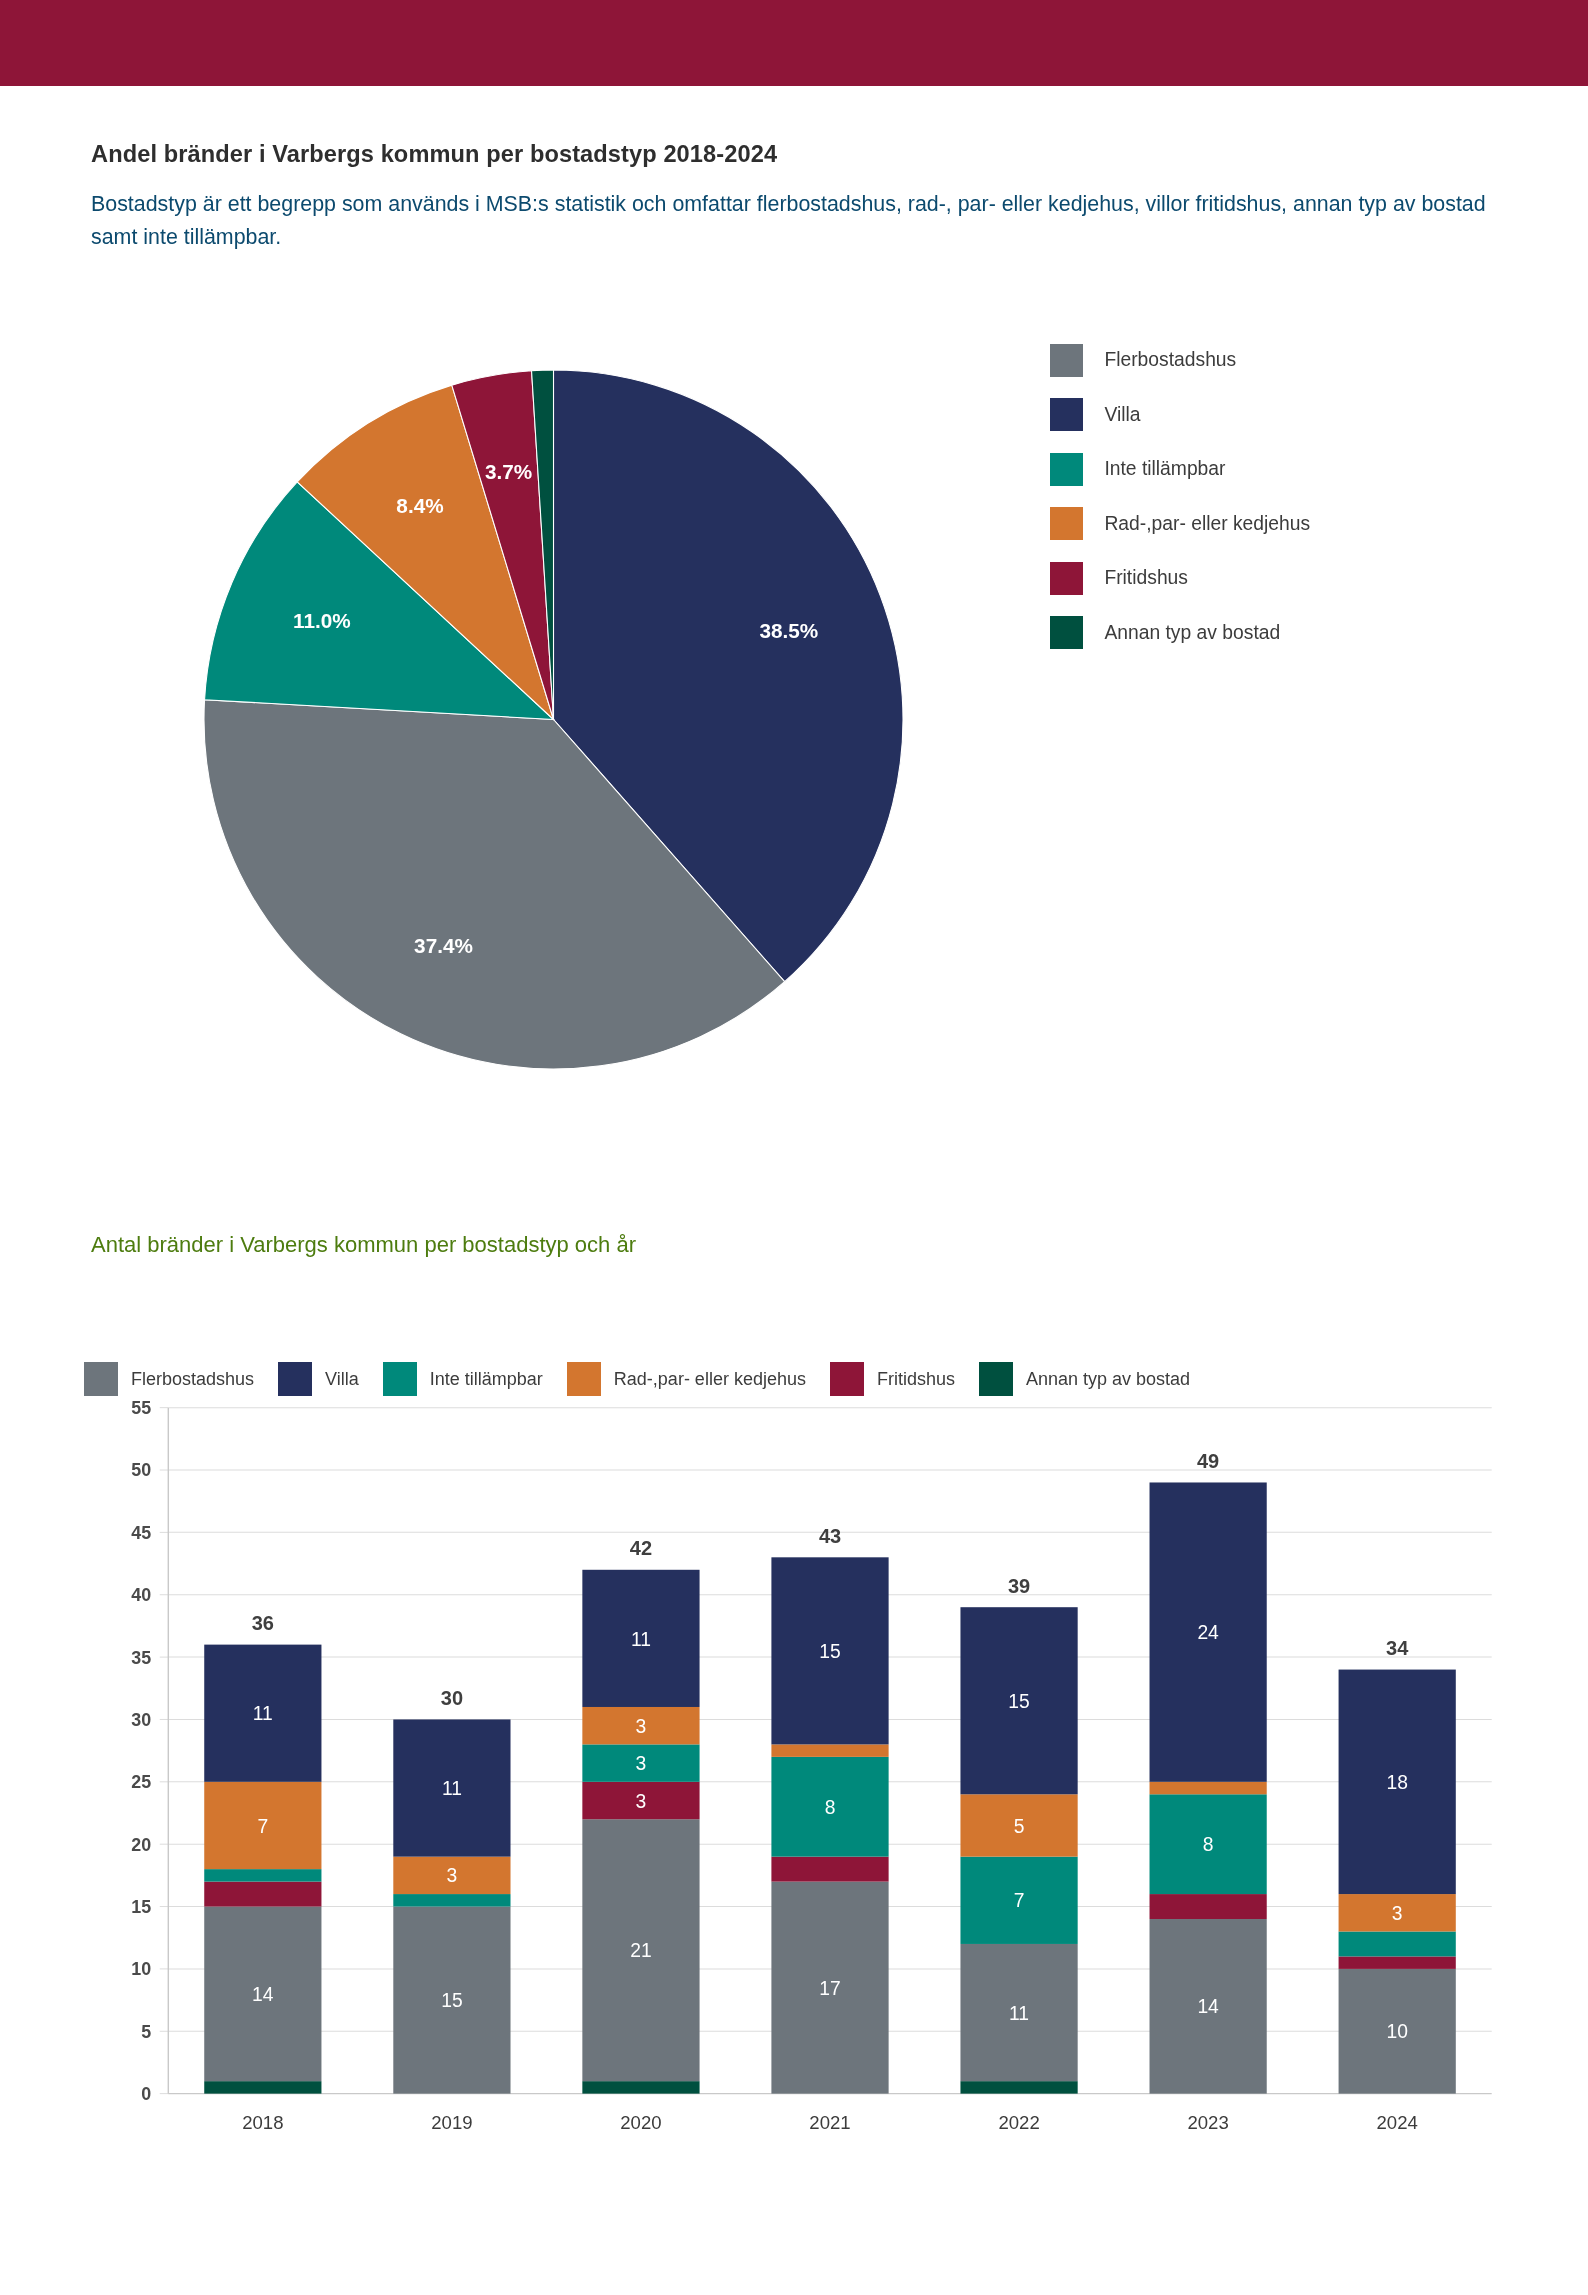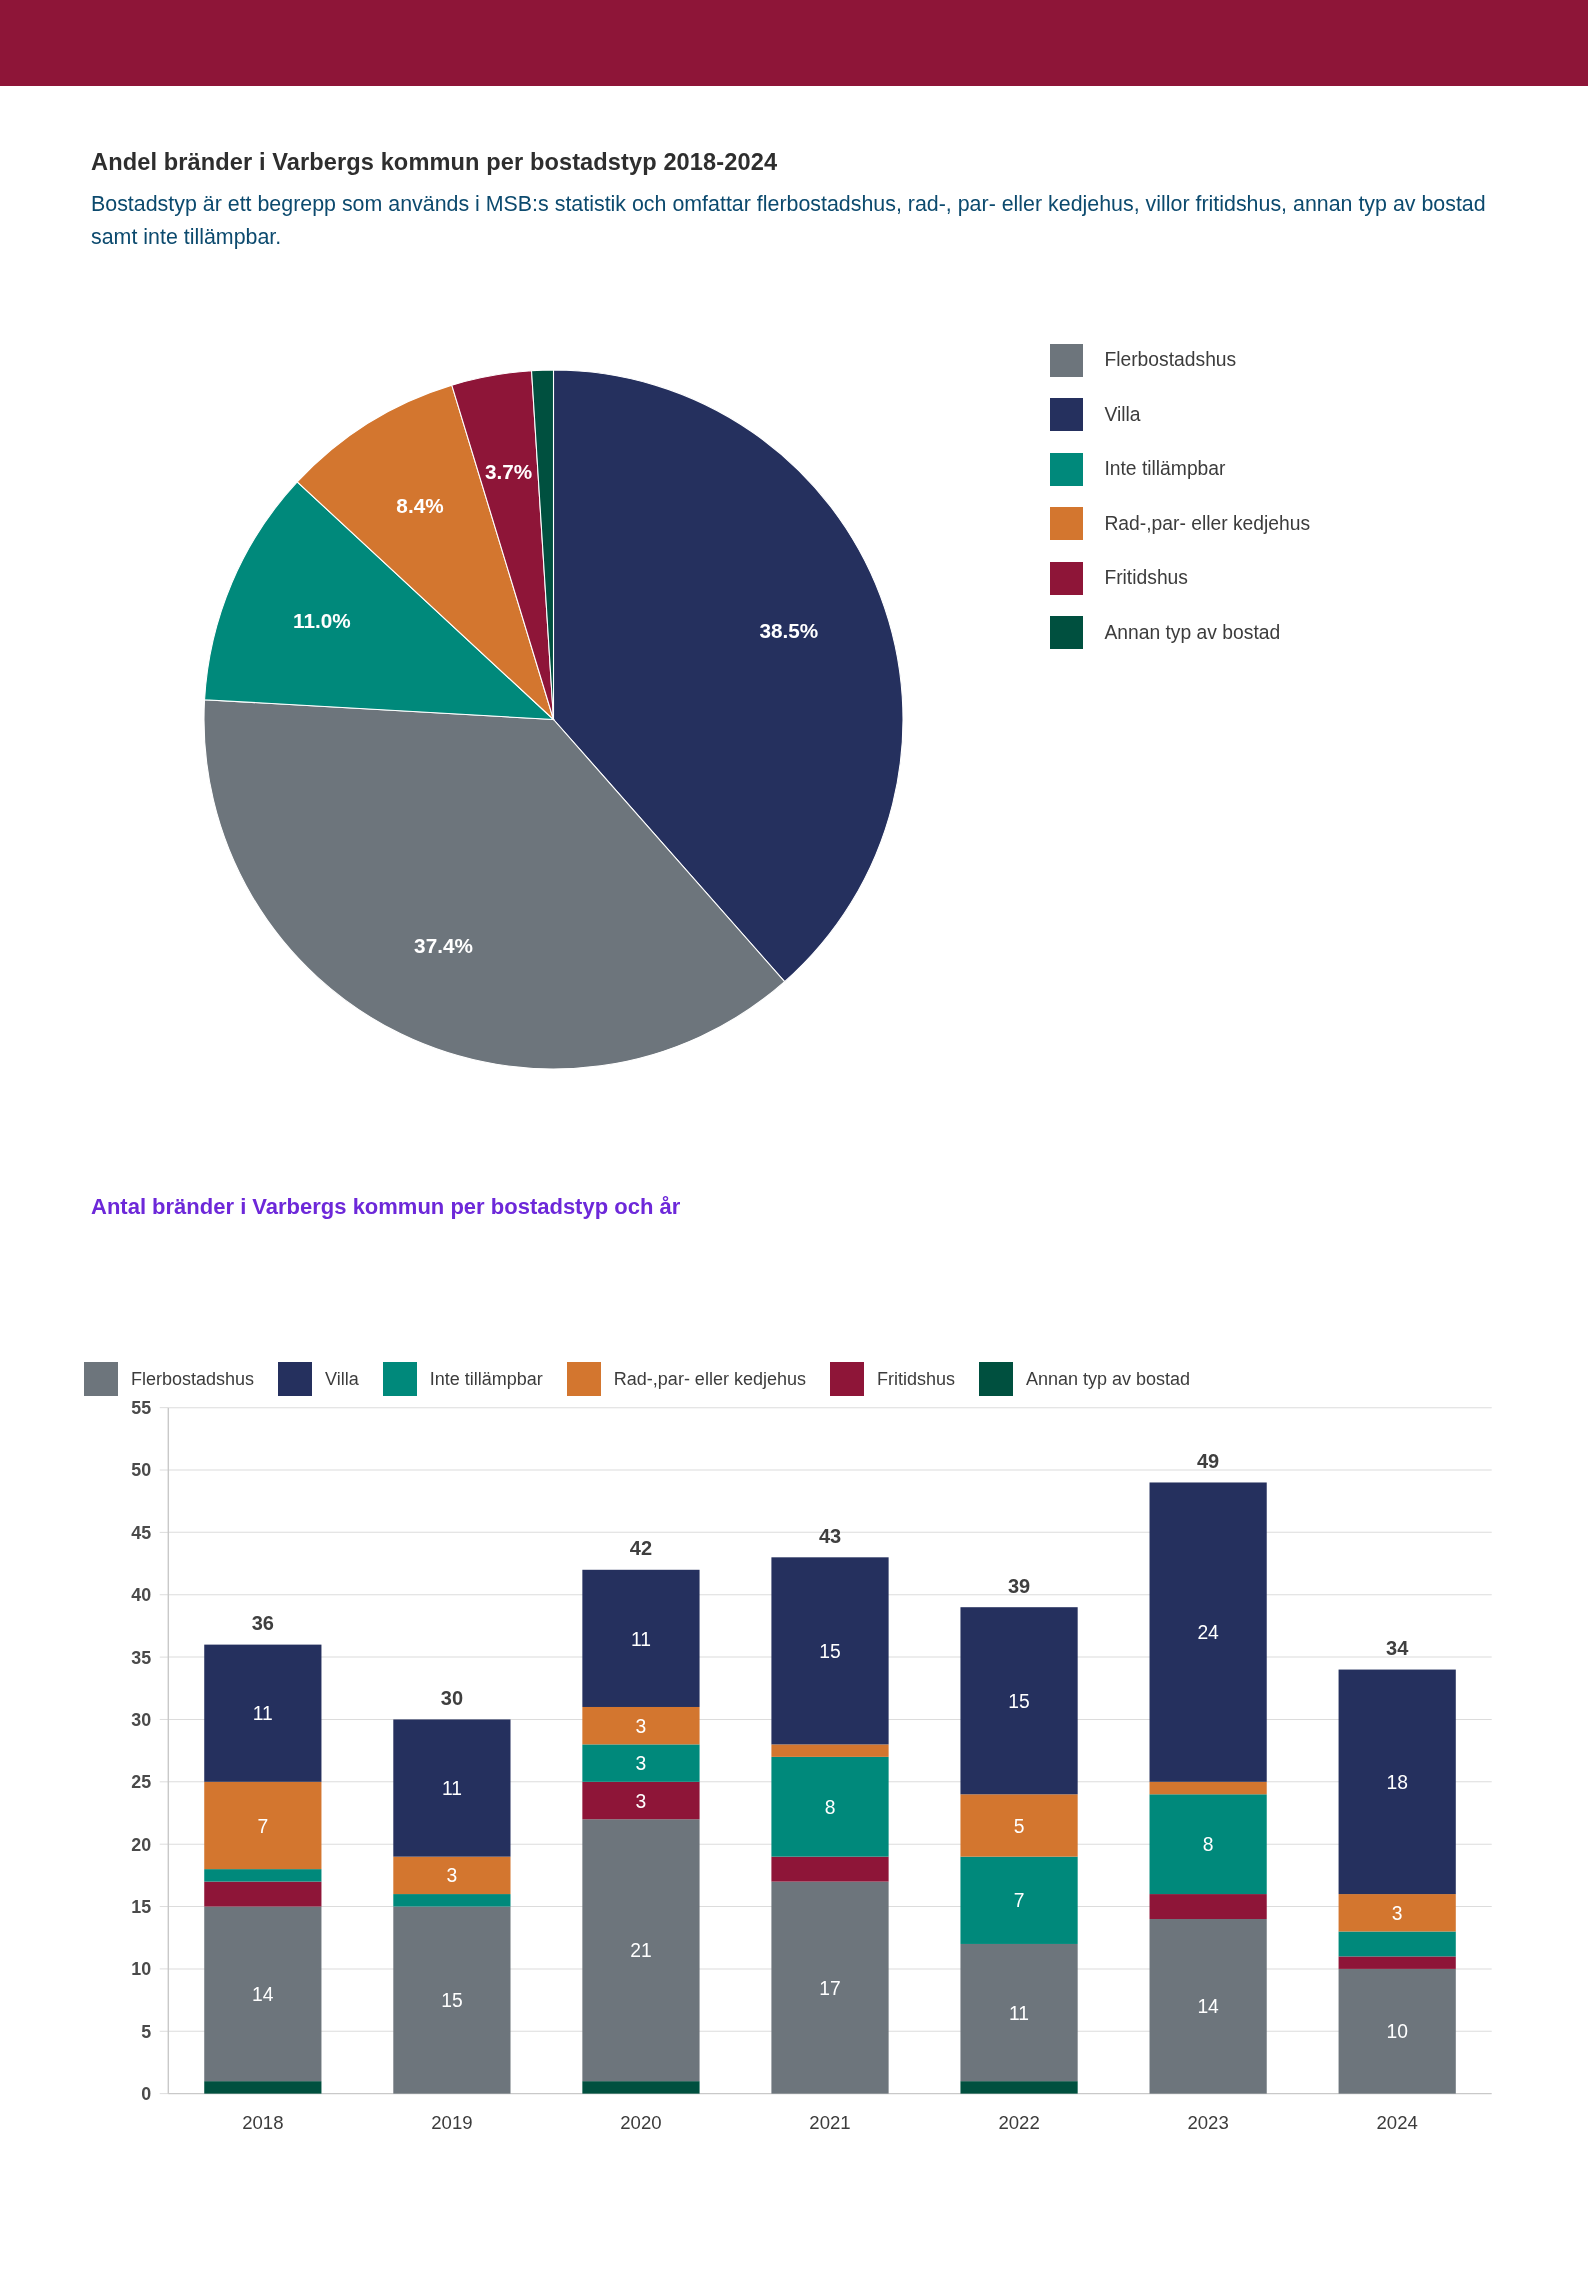--- a/index.html
+++ b/index.html
@@ -26,21 +26,21 @@
   
   #content {
     position: absolute;
     top: 86px; left: 0;
     width: 1588px;
   }
 
   
   #pie-heading {
     position: absolute;
-    left: 91px; top: 47px;
+    left: 91px; top: 39px;
     font-size: 23.6px;
     font-weight: bold;
     letter-spacing: 0.1px;
     color: #2e2e2e;
   }
   #pie-subtext {
     position: absolute;
     left: 91px; top: 81px;
     width: 1407px;
     font-size: 21.4px;
@@ -81,24 +81,24 @@
   }
   #pie-legend .legend-text {
     font-size: 19.3px;
     color: #3c3c3c;
     white-space: nowrap;
   }
 
   
   #bar-heading {
     position: absolute;
-    left: 91px; top: 1090px;
+    left: 91px; top: 1128px;
     font-size: 22px;
-    font-weight: bold;
-    color: #6d28d9;
+    font-weight: normal;
+    color: #4d7c0f;
   }
 
   
   #bar-legend {
     position: absolute;
     left: 84px; top: 1276px;
     display: flex;
     align-items: center;
   }
   #bar-legend .legend-row {

